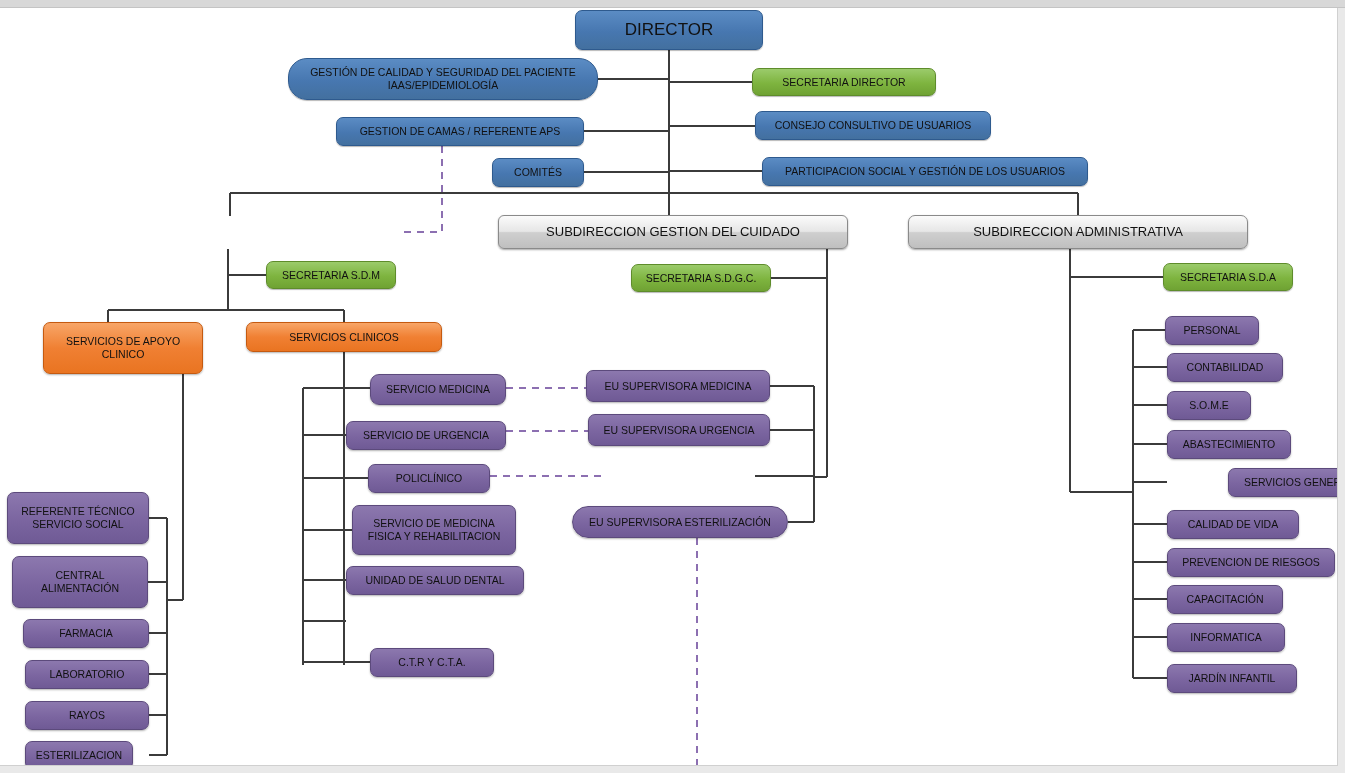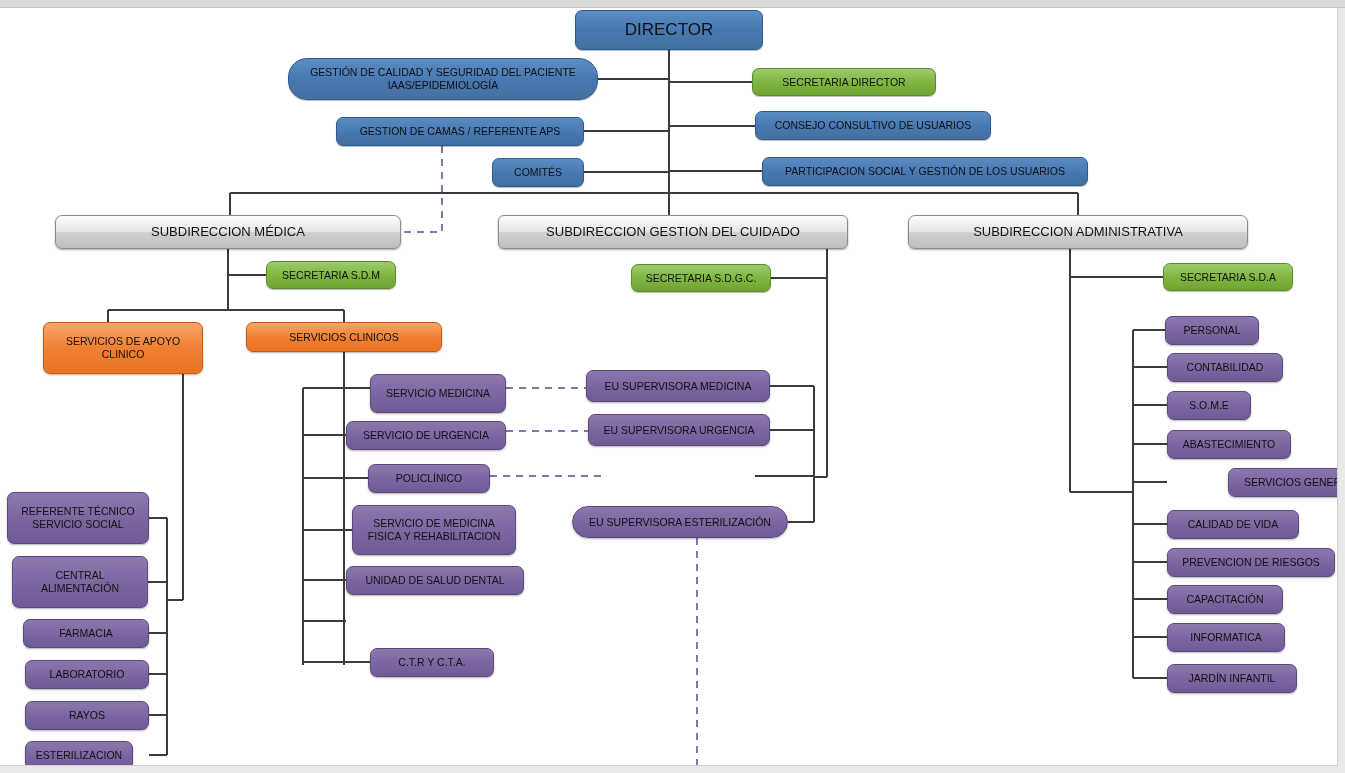--- a/index.html
+++ b/index.html
@@ -161,23 +161,20 @@
       </div>
       <div class="node blue" style="left: 755px; top: 111px; width: 236px; height: 29px; font-size: 10.5px;">
         <span>CONSEJO CONSULTIVO DE USUARIOS</span>
       </div>
       <div class="node blue" style="left: 492px; top: 158px; width: 92px; height: 29px; font-size: 10.5px;">
         <span>COMITÉS</span>
       </div>
       <div class="node blue" style="left: 762px; top: 157px; width: 326px; height: 29px; font-size: 10.5px;">
         <span>PARTICIPACION SOCIAL Y GESTIÓN DE LOS USUARIOS</span>
       </div>
-      <div class="node gray" style="left: 55px; top: 215px; width: 346px; height: 34px; font-size: 13px;">
-        <span>SUBDIRECCION MÉDICA</span>
-      </div>
       <div class="node gray" style="left: 498px; top: 215px; width: 350px; height: 34px; font-size: 13px; border-radius: 6px;">
         <span>SUBDIRECCION GESTION DEL CUIDADO</span>
       </div>
       <div class="node gray" style="left: 908px; top: 215px; width: 340px; height: 34px; font-size: 13px;">
         <span>SUBDIRECCION ADMINISTRATIVA</span>
       </div>
       <div class="node green" style="left: 266px; top: 261px; width: 130px; height: 28px; font-size: 10.5px;">
         <span>SECRETARIA S.D.M</span>
       </div>
       <div class="node green" style="left: 631px; top: 264px; width: 140px; height: 28px; font-size: 10.5px;">
@@ -185,21 +182,21 @@
       </div>
       <div class="node green" style="left: 1163px; top: 263px; width: 130px; height: 28px; font-size: 10.5px;">
         <span>SECRETARIA S.D.A</span>
       </div>
       <div class="node orange" style="left: 43px; top: 322px; width: 160px; height: 52px; font-size: 10.5px;">
         <span>SERVICIOS DE APOYO CLINICO</span>
       </div>
       <div class="node orange" style="left: 246px; top: 322px; width: 196px; height: 30px; font-size: 10.5px;">
         <span>SERVICIOS CLINICOS</span>
       </div>
-      <div class="node purple" style="left: 370px; top: 374px; width: 136px; height: 39px; font-size: 10.5px;">
+      <div class="node purple" style="left: 370px; top: 374px; width: 136px; height: 31px; font-size: 10.5px; border-radius: 9px;">
         <span>SERVICIO MEDICINA</span>
       </div>
       <div class="node purple" style="left: 346px; top: 421px; width: 160px; height: 29px; font-size: 10.5px;">
         <span>SERVICIO DE URGENCIA</span>
       </div>
       <div class="node purple" style="left: 368px; top: 464px; width: 122px; height: 29px; font-size: 10.5px;">
         <span>POLICLÍNICO</span>
       </div>
       <div class="node purple" style="left: 352px; top: 505px; width: 164px; height: 50px; font-size: 10.5px;">
         <span>SERVICIO DE MEDICINA FISICA Y REHABILITACION</span>

